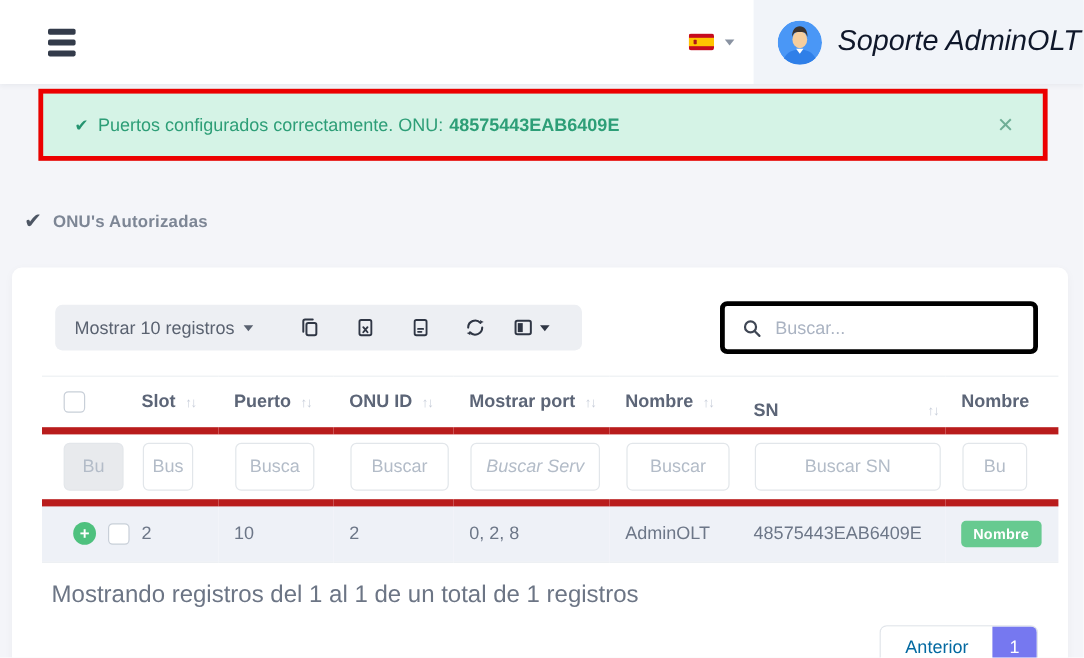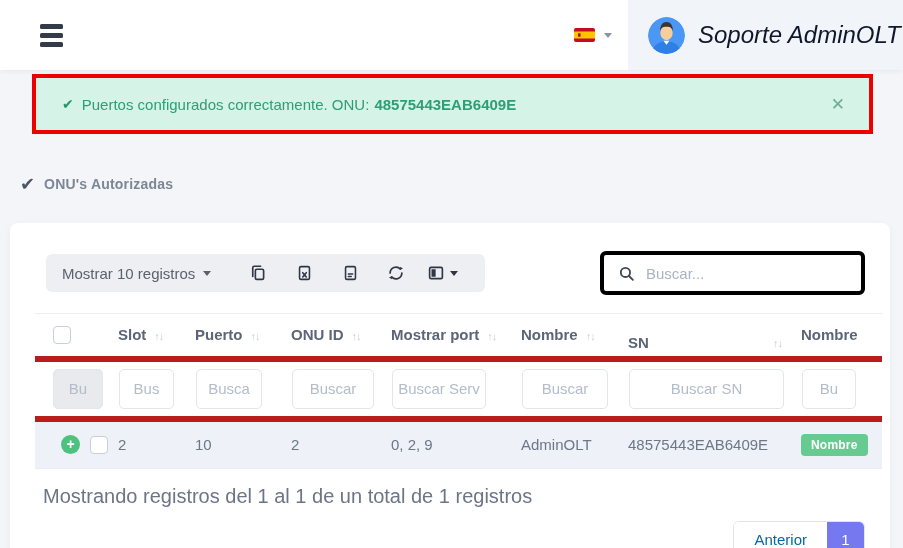--- a/index.html
+++ b/index.html
@@ -221,41 +221,41 @@
                 <span>SN</span>
                 <span class="sort">↑↓</span>
               </span>
           </th>
           <th>
             <span>Nombre</span>
           </th>
         </tr>
         <tr class="filter-row">
           <td><input class="filter-input" style="width: 50px;" disabled="" placeholder="Bu"></td>
-          <td><input class="filter-input" style="width: 55px;" placeholder="Bus"></td>
+          <td><input class="filter-input" style="width: 42px;" placeholder="Bus"></td>
           <td><input class="filter-input" style="width: 66px;" placeholder="Busca"></td>
           <td><input class="filter-input" style="width: 82px;" placeholder="Buscar"></td>
-          <td><input class="filter-input" style="width: 94px;" placeholder="Buscar Serv"></td>
+          <td><input class="filter-input" style="width: 108px; font-style: italic;" placeholder="Buscar Serv"></td>
           <td><input class="filter-input" style="width: 86px;" placeholder="Buscar"></td>
           <td><input class="filter-input" style="width: 155px;" placeholder="Buscar SN"></td>
           <td><input class="filter-input" style="width: 54px;" placeholder="Bu"></td>
         </tr>
       </thead>
       <tbody>
         <tr class="data-row">
           <td>
             <span class="expand-cell">
               <button class="plus-btn">+</button>
               <input type="checkbox" class="cbox" style="">
             </span>
           </td>
           <td>2</td>
           <td>10</td>
           <td>2</td>
-          <td>0, 2, 9</td>
+          <td>0, 2, 8</td>
           <td>AdminOLT</td>
           <td>48575443EAB6409E</td>
           <td><span class="badge-online">Nombre</span></td>
         </tr>
       </tbody>
     </table>
   </div>
 
   <div class="info-text">Mostrando registros del 1 al 1 de un total de 1 registros</div>
 

